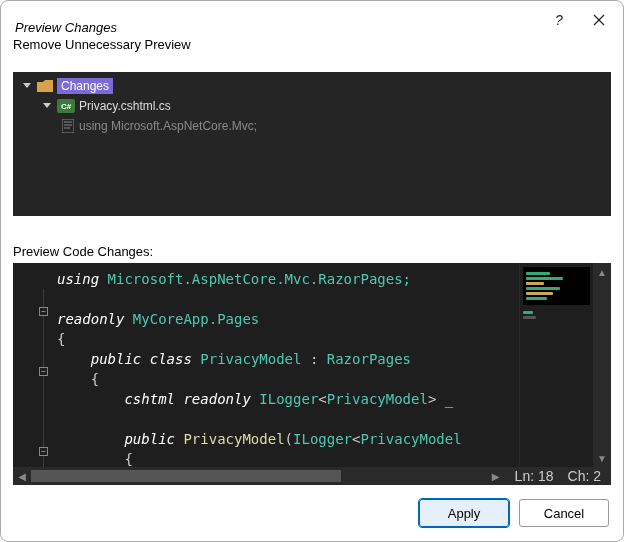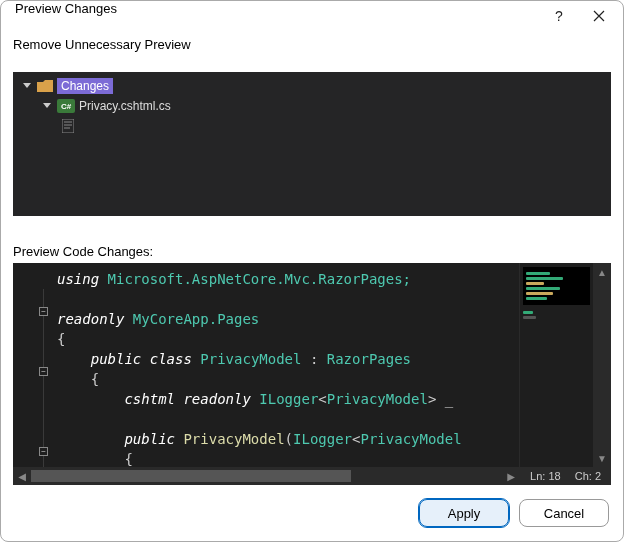--- a/index.html
+++ b/index.html
@@ -10,23 +10,24 @@
     width: 624px;
     height: 542px;
     overflow: hidden;
     border: 1px solid #aaa;
     border-radius: 8px;
     display: flex;
     flex-direction: column;
   }
   .titlebar {
     display: flex;
-    align-items: flex-start;
+    align-items: flex-end;
     height: 34px;
     padding: 0 4px 0 14px;
+    font-style: italic;
   }
   .titlebar .title { flex: 1; font-size: 13px; }
   .titlebar .btn {
     width: 40px; height: 30px;
     display: flex; align-items: center; justify-content: center;
     cursor: pointer;
     font-size: 14px;
     color: #222;
   }
   .section-label {
@@ -167,34 +168,34 @@
     color:#888;cursor:pointer;font-size:10px;
   }
   .hscroll-row .htrack {
     flex:1; height:14px; position:relative;
   }
   .hscroll-row .hthumb {
     position:absolute; left:0; top:1px; height:12px; width:68%;
     background:#555;
   }
   .status-right {
-    color:#ccc; font-size:11px; padding: 0 10px;
+    color:#ccc; font-size:14px; padding: 0 10px;
     display:flex; gap:14px;
   }
   .footer {
     display:flex; justify-content:flex-end; gap:10px;
     padding: 14px 14px 14px 0;
     margin-top: auto;
   }
   .footer button {
     width: 90px; height: 28px;
     font-size: 13px;
     background:#fff;
     border:1px solid #999;
-    border-radius:8px;
+    border-radius:3px;
     cursor:pointer;
   }
   .footer button.primary {
     border:1px solid #0067c0;
     background:#e6f0fa;
     color:#000;
     outline: 1px solid #0067c0;
   }
 </style>
 </head>
@@ -237,20 +238,21 @@
   </div>
   <div class="tree-row indent2">
     <span class="file-icon">
       <svg width="12" height="14" viewBox="0 0 12 14">
           <rect x="0" y="0" width="12" height="14" fill="none" stroke="#888"></rect>
           <line x1="2" y1="3" x2="10" y2="3" stroke="#888"></line>
           <line x1="2" y1="6" x2="10" y2="6" stroke="#888"></line>
           <line x1="2" y1="9" x2="8" y2="9" stroke="#888"></line>
         </svg>
     </span>
+    <span class="tree-label dim">using Microsoft.AspNetCore.Mvc;</span>
   </div>
 </div>
 
 <div class="gap"></div>
 
 <div class="section-label">Preview Code Changes:</div>
 
 <div class="code-container">
   <div class="code-main">
     <div class="code-gutter">

